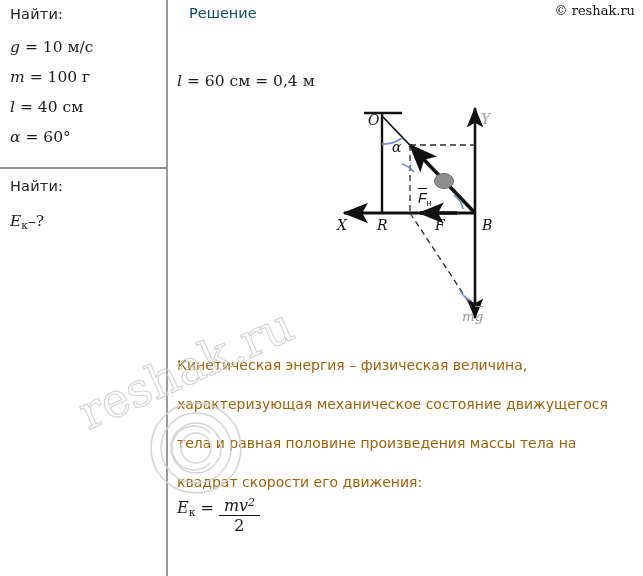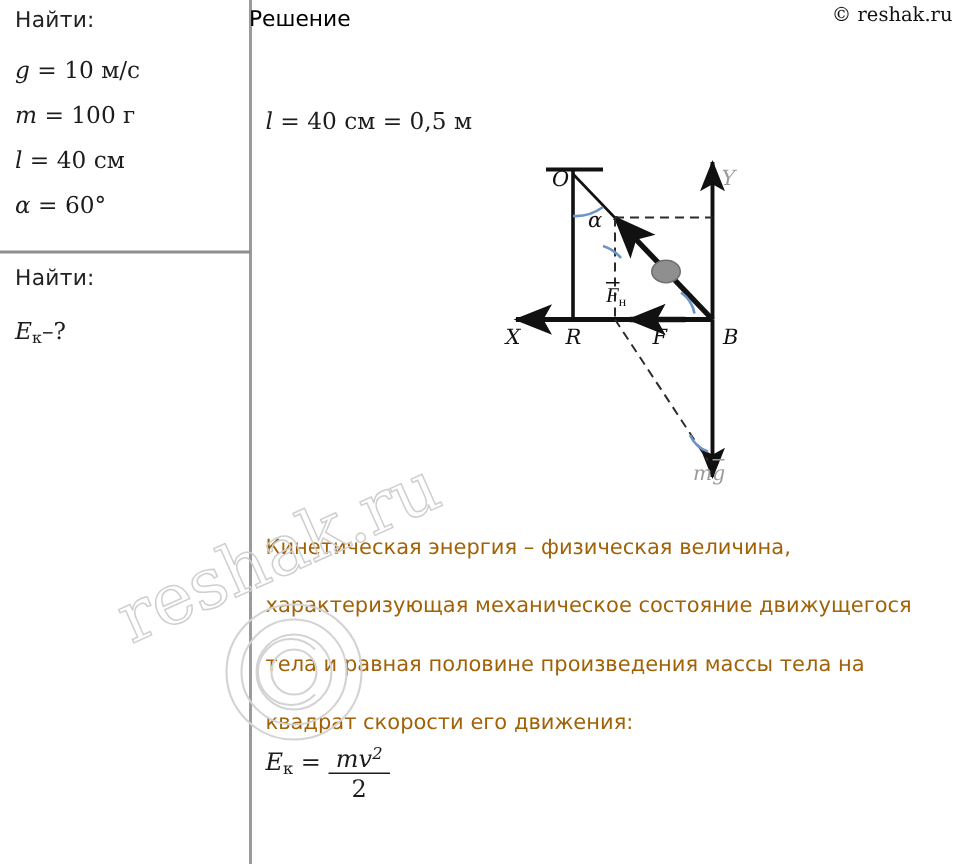--- a/index.html
+++ b/index.html
@@ -35,22 +35,22 @@
     font-family:"DejaVu Serif","Liberation Serif",serif;
     font-size:15.5px;color:#1c1c1c;white-space:nowrap;
   }
   .mathline .it{font-style:italic;}
   .mathline .up{font-style:normal;}
   .sub{font-size:.68em;vertical-align:-0.28em;font-style:normal;}
 
   
   .sol-col{position:absolute;left:166px;top:0;width:477px;height:576px;}
   .sol-head{
-    position:absolute;left:0;top:5px;
-    font-size:14.5px;color:#000000;
+    position:absolute;left:23px;top:5px;
+    font-size:14.5px;color:#0c4a6e;
     font-family:"DejaVu Sans","Liberation Sans",sans-serif;
   }
   .sol-math{
     position:absolute;left:11px;
     font-family:"DejaVu Serif","Liberation Serif",serif;
     font-size:15.5px;color:#1c1c1c;white-space:nowrap;
   }
   .sol-math .it{font-style:italic;}
 
   .copy{
@@ -138,21 +138,21 @@
 
     <div class="mathline" style="top:212px"><span class="it">E</span><span class="sub">к</span><span class="up">–?</span></div>
   </div>
 
   <div class="sol-col">
     <div class="sol-head">Решение</div>
 
 
     <div class="sol-math" style="top:72px">
       <span class="it">l</span>
-      <span>= 40 см = 0,5 м</span>
+      <span>= 60 см = 0,4 м</span>
     </div>
 
     <div class="diagram">
       <svg width="300" height="235" viewBox="0 0 300 235">
         <defs>
           <marker id="ah" markerWidth="9" markerHeight="9" refX="7.5" refY="3.2" orient="auto" markerUnits="strokeWidth">
             <path d="M0,0 L8,3.2 L0,6.4 L1.8,3.2 z" fill="#111111"></path>
           </marker>
           <marker id="ahb" markerWidth="8" markerHeight="8" refX="6.6" refY="2.9" orient="auto" markerUnits="strokeWidth">
             <path d="M0,0 L7.2,2.9 L0,5.8 L1.6,2.9 z" fill="#111111"></path>
@@ -194,21 +194,21 @@
       <div style="position:absolute;left:5px;top:117px;font-family:'DejaVu Serif','Liberation Serif',serif;font-style:italic;font-size:14px;color:#111;">X</div>
 
       <div style="position:absolute;left:149px;top:11px;font-family:'DejaVu Serif','Liberation Serif',serif;font-style:italic;font-size:14px;color:#9a9a9a;">Y</div>
 
       <div style="position:absolute;left:45px;top:117px;font-family:'DejaVu Serif','Liberation Serif',serif;font-style:italic;font-size:14px;color:#111;">R</div>
 
       <div style="position:absolute;left:103px;top:117px;font-family:'DejaVu Serif','Liberation Serif',serif;font-style:italic;font-size:14px;color:#111;">F</div>
 
       <div style="position:absolute;left:150px;top:117px;font-family:'DejaVu Serif','Liberation Serif',serif;font-style:italic;font-size:14px;color:#111;">B</div>
 
-      <div style="position:absolute;left:72px;top:88px;font-family:Liberation Serif, serif;font-size:14px;color:#111;white-space:nowrap;"><span style="font-style:italic;border-top:1.2px solid #111;padding-top:1px;display:inline-block;">F</span><span style="font-size:.66em;vertical-align:-.3em;">н</span></div>
+      <div style="position:absolute;left:86px;top:88px;font-family:Liberation Sans, sans-serif;font-size:14px;color:#111;white-space:nowrap;"><span style="font-style:italic;border-top:1.2px solid #111;padding-top:1px;display:inline-block;">F</span><span style="font-size:.66em;vertical-align:-.3em;">н</span></div>
 
       <div style="position:absolute;left:130px;top:206px;font-family:'DejaVu Serif','Liberation Serif',serif;font-size:13.5px;color:#9a9a9a;white-space:nowrap;"><span style="font-style:italic;">m</span><span style="font-style:italic;border-top:1.1px solid #9a9a9a;padding-top:1px;display:inline-block;">g</span></div>
     </div>
 
     <div class="para" style="top:358px">Кинетическая энергия – физическая величина,</div>
     <div class="para" style="top:397px">характеризующая механическое состояние движущегося</div>
     <div class="para" style="top:436px">тела и равная половине произведения массы тела на</div>
     <div class="para" style="top:475px">квадрат скорости его движения:</div>
 
     <div class="formula">

